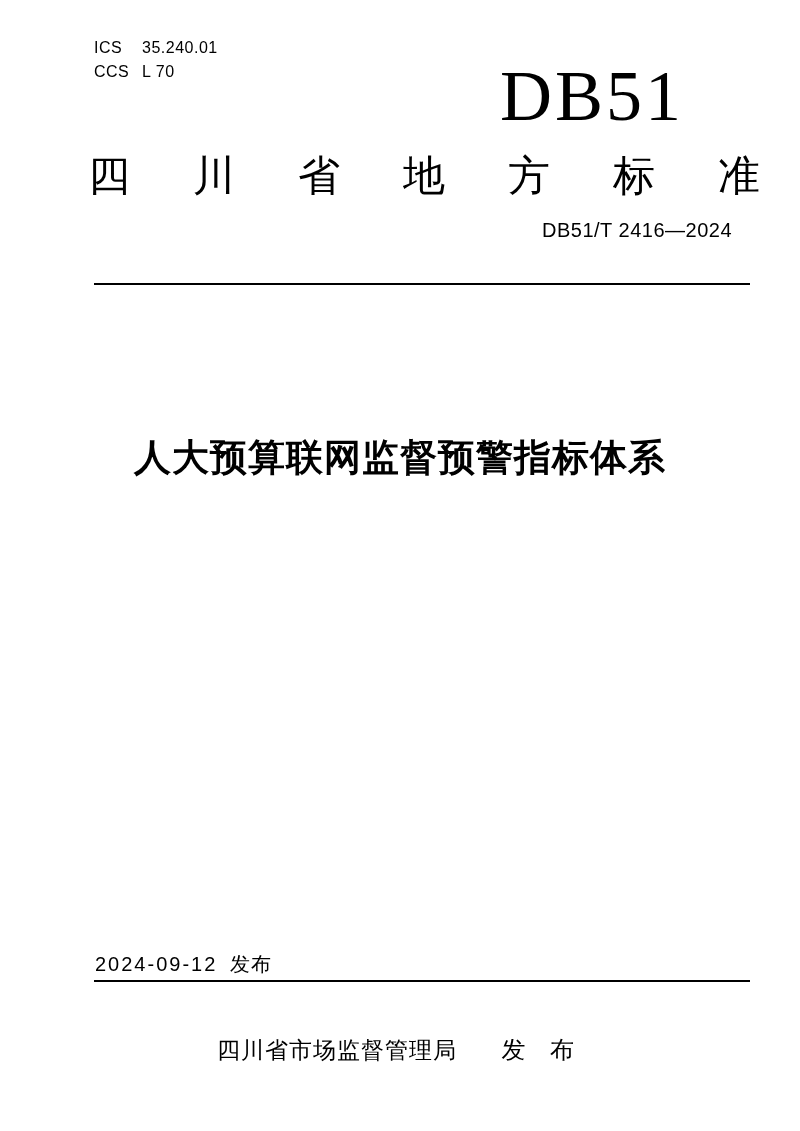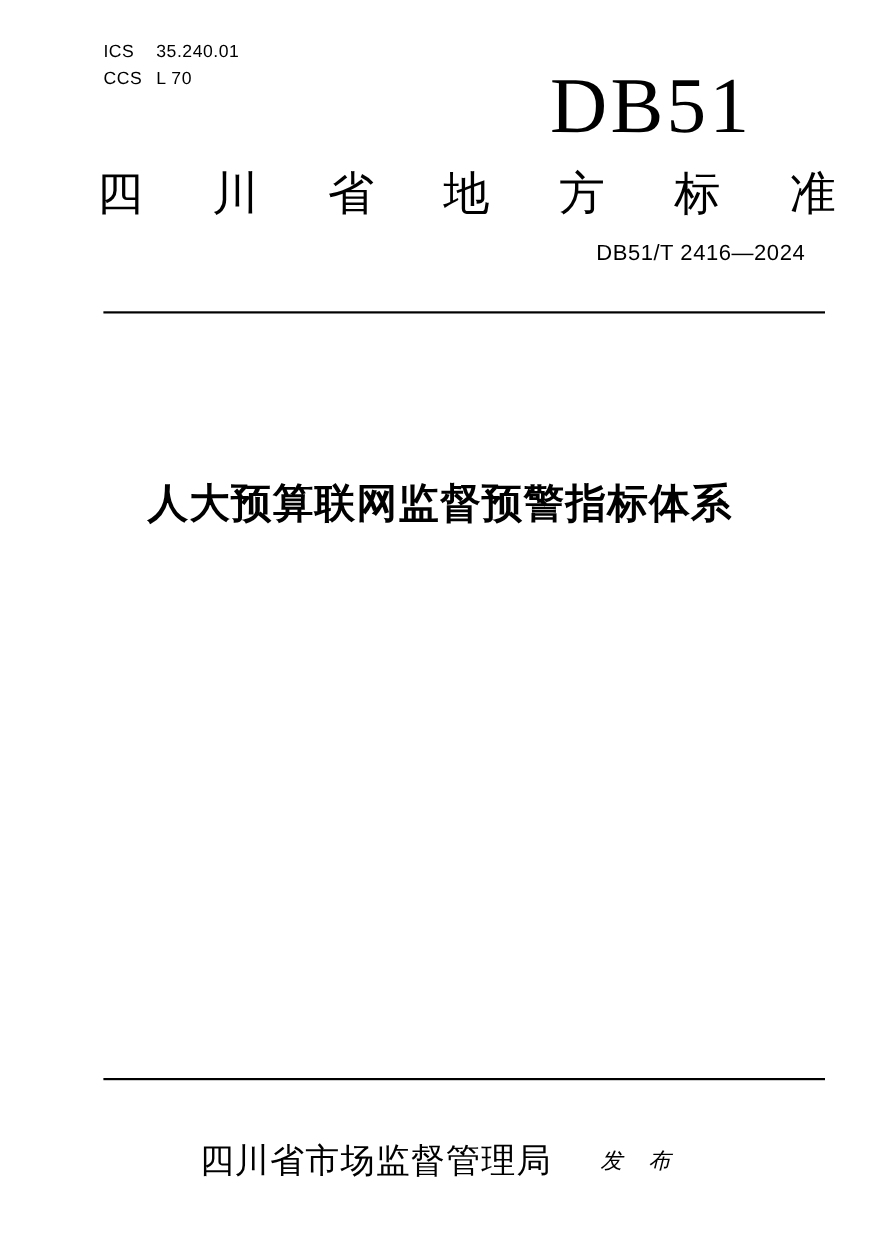--- a/index.html
+++ b/index.html
@@ -100,30 +100,29 @@
 
   
   .publisher {
     position: absolute;
     left: 0;
     right: 0;
     top: 1034px;
     text-align: center;
   }
   .publisher .agency {
-    font-size: 31px;
+    font-size: 23px;
     letter-spacing: 1px;
     vertical-align: middle;
   }
   .publisher .publish-label {
-    font-size: 20px;
+    font-size: 24px;
     margin-left: 40px;
     letter-spacing: 9px;
     vertical-align: middle;
-    font-style: italic;
   }
 </style>
 </head>
 <body>
 
 <div class="page">
 
   <div class="codes">
     <div class="row">
       <span class="label">ICS</span>
@@ -139,20 +138,24 @@
 
   <div class="standard-type">四川省地方标准</div>
 
   <div class="doc-number">DB51/T 2416—2024</div>
 
   <div class="rule rule-top"></div>
 
   <div class="title">人大预算联网监督预警指标体系</div>
 
   <div class="dates">
+    <div>
+      <span class="date">2024-09-12</span>
+      <span class="date-label">发布</span>
+    </div>
   </div>
 
   <div class="rule rule-bottom"></div>
 
   <div class="publisher">
     <span class="agency">四川省市场监督管理局</span>
     <span class="publish-label">发 布</span>
   </div>
 
 </div>

